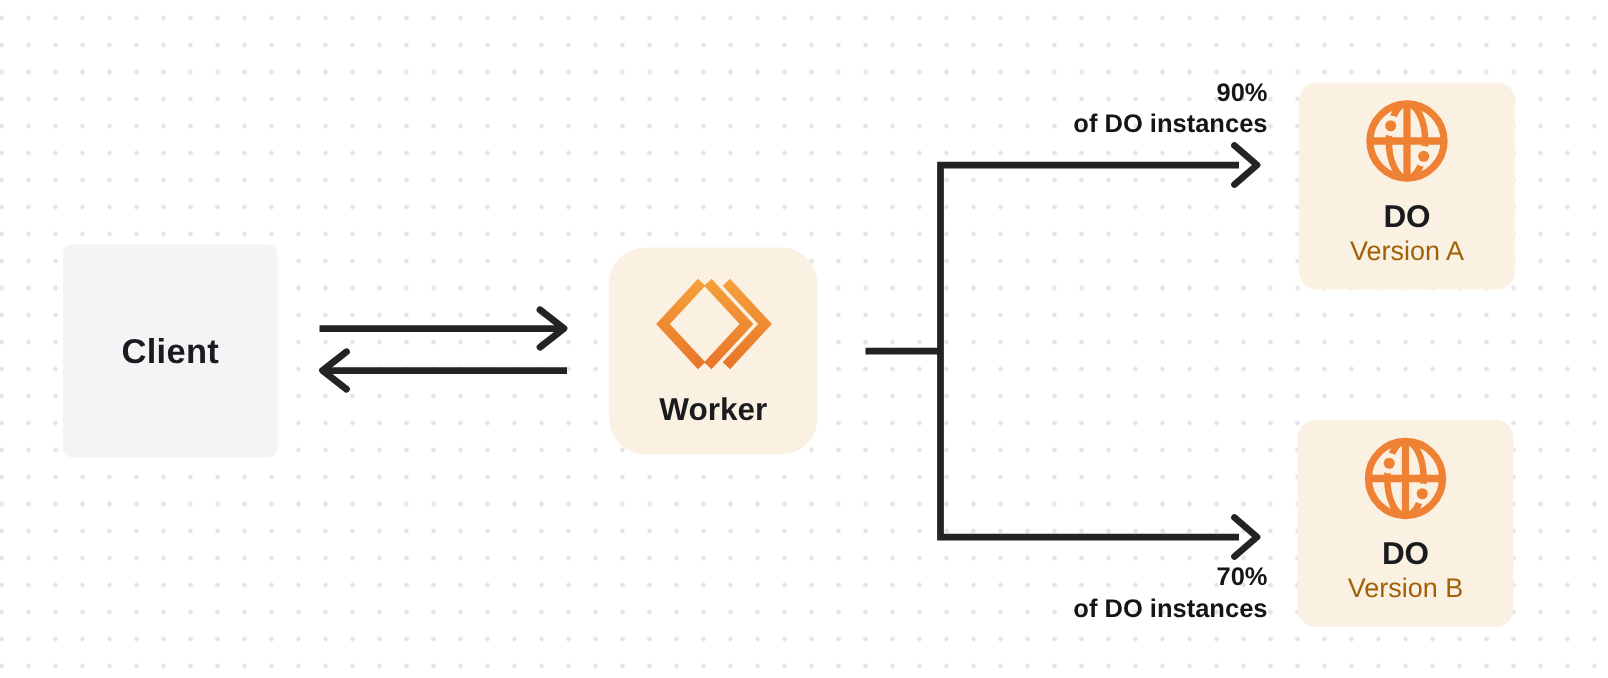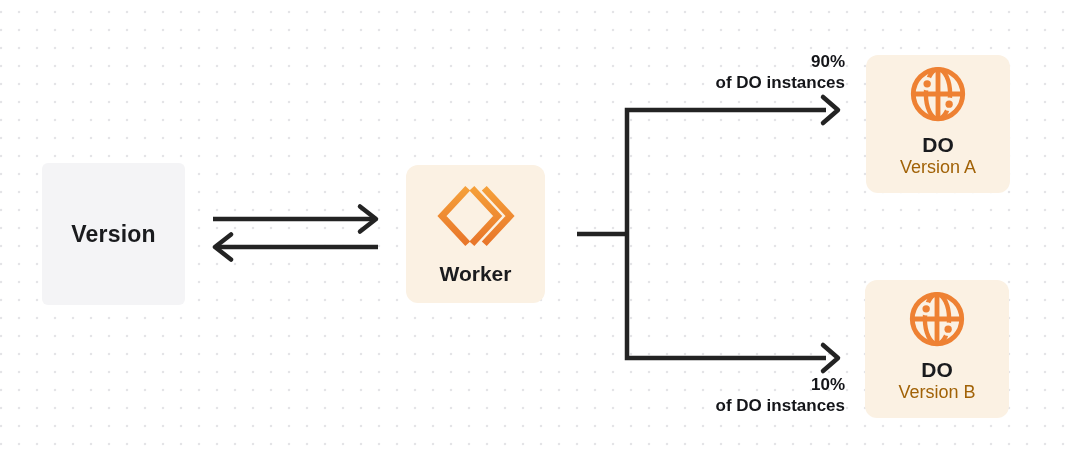--- a/index.html
+++ b/index.html
@@ -31,21 +31,21 @@
     background:#f4f4f6;border-radius:6px;
   }
   .client-label{
     font-size:23px;font-weight:700;color:#1a1b1e;letter-spacing:.2px;
   }
   .cream{
     background:#fbf1e3;border-radius:12px;
   }
   .worker-node{
     left:406px;top:165px;width:139px;height:138px;
-    justify-content:flex-start;padding-top:18px;
+    justify-content:flex-start;padding-top:18px;border-radius:24px;
   }
   .worker-label{
     font-size:21px;font-weight:700;color:#1a1b1e;margin-top:13px;
   }
   .do-node{
     width:144px;height:138px;
     justify-content:flex-start;padding-top:8px;
   }
   .do-a-node{left:866px;top:55px;}
   .do-b-node{left:865px;top:280px;}
@@ -86,21 +86,21 @@
 
       <path d="M826,110 H627 V358 H826" stroke-linejoin="miter"></path>
 
       <path d="M823,97 L838,110 L823,123" stroke-linecap="round" stroke-linejoin="round"></path>
 
       <path d="M823,345 L838,358 L823,371" stroke-linecap="round" stroke-linejoin="round"></path>
     </g>
   </svg>
 
   <div class="node client-node">
-    <div class="client-label">Version</div>
+    <div class="client-label">Client</div>
   </div>
 
   <div class="node cream worker-node">
     <svg class="icon-worker" viewBox="0 0 76 64" xmlns="http://www.w3.org/2000/svg">
       <defs>
         <linearGradient id="wg" x1="0" y1="0" x2="0" y2="1">
           <stop offset="0" stop-color="#f5a03a"></stop>
           <stop offset="1" stop-color="#e8762a"></stop>
         </linearGradient>
       </defs>
@@ -146,17 +146,17 @@
     <div class="do-title">DO</div>
     <div class="do-subtitle">Version B</div>
   </div>
 
   <div class="edge-label edge-label-90">
     <div>90%</div>
     <div>of DO instances</div>
   </div>
 
   <div class="edge-label edge-label-10">
-    <div>10%</div>
+    <div>70%</div>
     <div>of DO instances</div>
   </div>
 
 </div>
 
 </body></html>

